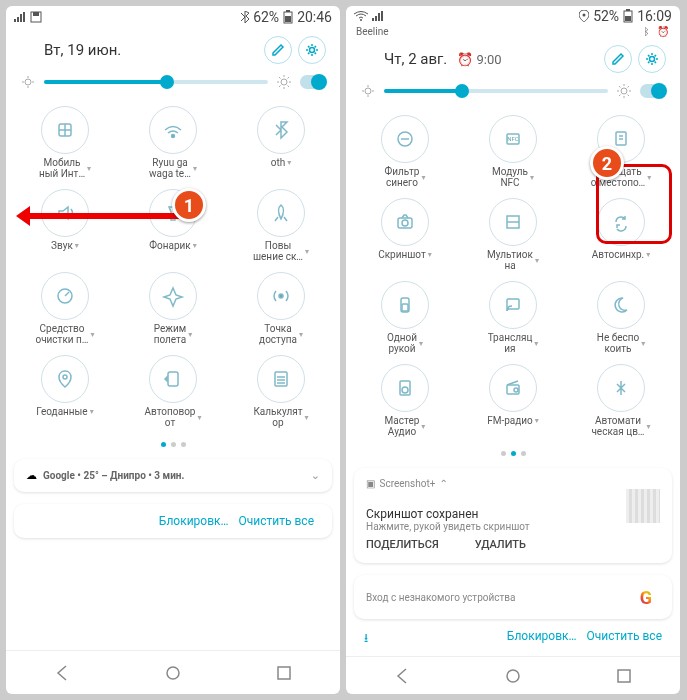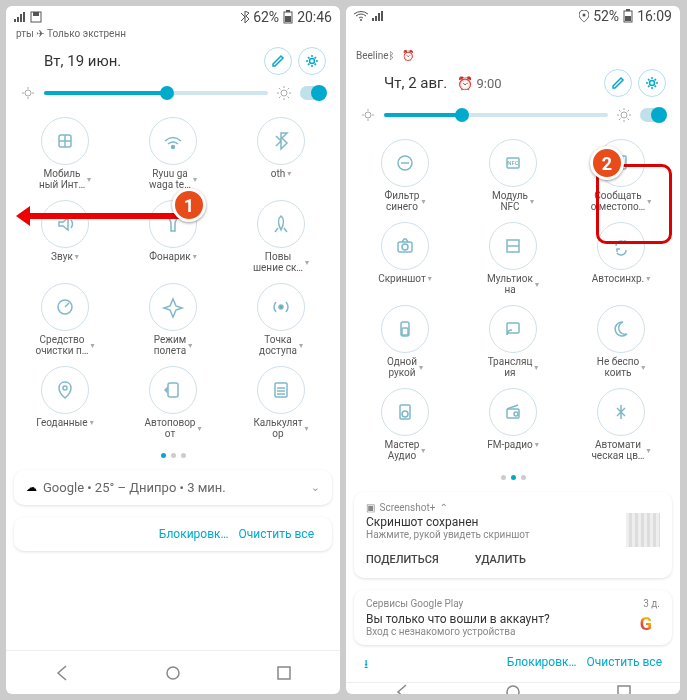--- a/index.html
+++ b/index.html
@@ -20,21 +20,21 @@
   .auto-toggle { width:26px; height:14px; background:#c0e0ea; border-radius:7px; position:relative;}
   .auto-toggle::after{content:""; position:absolute; width:16px; height:16px; background:#00aacc; border-radius:50%; right:-1px; top:-1px;}
   .grid { display:grid; grid-template-columns: repeat(3,1fr); padding: 4px 6px; gap:2px;}
   .tile { display:flex; flex-direction:column; align-items:center; gap:3px; padding:4px 0;}
   .tile-icon { width:48px; height:48px; border:1.2px solid #d0e0e8; border-radius:24px; display:flex; align-items:center; justify-content:center;}
   .tile-label { font-size:10px; color:#555; text-align:center; line-height:11px; max-width:68px; white-space:pre-line; display:flex; align-items:center;}
   .pager { display:flex; justify-content:center; gap:5px; padding:6px;}
   .dot{width:5px;height:5px;border-radius:50%;background:#ccc;}
   .dot.active{background:#00aacc;}
   .notif { margin: 6px 8px; background:#fff; border-radius:10px; box-shadow:0 1px 3px rgba(0,0,0,.12); padding:10px 12px; font-size:11px;}
-  .notif-title{font-size:12px; color:#333; margin-top:2px;}
+  .notif-title{font-size:12px; color:#333; margin-top:18px;}
   .notif-sub{font-size:10px; color:#888;}
   .actions { display:flex; justify-content:flex-end; gap:10px; padding:10px 18px; font-size:12px; color:#00aacc;}
   .nav-bar { margin-top:auto; height:44px; display:flex; align-items:center; justify-content:space-around; border-top:1px solid #eee;}
   svg { display:block; }
   .marker { position:absolute; width:34px; height:34px; background:#e84c1a; border:3px solid #fff; border-radius:50%; display:flex; align-items:center; justify-content:center; font-size:18px; font-weight:700; color:#fff; z-index:20; box-shadow:0 1px 3px rgba(0,0,0,.4);}
   .arrow-left{ position:absolute; height:6px; background:#e00; z-index:15;}
   .arrow-left::before{content:""; position:absolute; left:-14px; top:-7px; border:10px solid transparent; border-right:14px solid #e00;}
   .hl-box{ position:absolute; border:3px solid #d00; border-radius:10px; z-index:10;}
   .bg-grad1{ position:absolute; left:0; right:0; height:220px; background:linear-gradient(135deg,#e5a74f,#7d3c66,#2a4a78); opacity:.9; z-index:-1;}
   .caret{font-size:8px;color:#aaa;margin-left:2px;}
@@ -62,21 +62,20 @@
         </svg>
       <span>62%</span>
       <svg width="10" height="14">
           <rect x="1" y="2" width="8" height="11" fill="none" stroke="#555"></rect>
           <rect x="3" y="0" width="4" height="2" fill="#555"></rect>
           <rect x="2" y="6" width="6" height="6" fill="#555"></rect>
         </svg>
       <span>20:46</span>
     </div>
   </div>
-  <div class="carrier">рты ✈ Только экстренн</div>
   <div class="header-row">
     <span class="date-text">Вт, 19 июн.</span>
     <div class="header-icons">
       <div class="hicon">
           <svg width="14" height="14">
             <path d="M2 10l8-8 2 2-8 8H2z" fill="none" stroke="#00aacc" stroke-width="1.5"></path>
           </svg>
         </div>
       <div class="hicon">
           <svg width="14" height="14">
@@ -220,21 +219,21 @@
   <div class="pager">
       <div class="dot active"></div>
       <div class="dot"></div>
       <div class="dot"></div>
     </div>
 
   <div class="bg-grad1" style="bottom:44px"></div>
   <div class="notif" style="display:flex;align-items:center;justify-content:space-between;">
     <div style="display:flex;align-items:center;gap:6px;">
       <span>☁</span>
-      <span style="color:#666;font-size:13px;">Google • 25° – Днипро • 3 мин.</span>
+      <span style="color:#666;font-size:10px;font-weight:bold;">Google • 25° – Днипро • 3 мин.</span>
     </div>
     <span style="color:#999;">⌄</span>
   </div>
   <div class="notif" style="padding:0;">
     <div class="actions">
       <span>Блокировк…</span>
       <span>Очистить все</span>
     </div>
   </div>
 
@@ -272,21 +271,21 @@
         </svg>
       <span>52%</span>
       <svg width="10" height="14">
           <rect x="1" y="2" width="8" height="11" fill="none" stroke="#555"></rect>
           <rect x="3" y="0" width="4" height="2" fill="#555"></rect>
           <rect x="2" y="7" width="6" height="5" fill="#555"></rect>
         </svg>
       <span>16:09</span>
     </div>
   </div>
-  <div class="carrier" style="display:flex;align-items:center;margin-top:24px;">
+  <div class="carrier" style="display:flex;justify-content:space-between;align-items:center;">
     <span>Beeline</span>
     <span style="display:flex;gap:8px;color:#555;">
       <span>ᛒ</span>
       <span>⏰</span>
     </span>
   </div>
   <div class="header-row">
     <div style="display:flex;align-items:center;gap:10px;">
       <span class="date-text">Чт, 2 авг.</span>
       <span class="alarm-time">⏰<span>9:00</span></span>
@@ -459,27 +458,22 @@
         <div class="notif-sub">Нажмите, рукой увидеть скриншот</div>
       </div>
       <div style="width:34px;height:34px;background:repeating-linear-gradient(90deg,#eee,#eee 3px,#ddd 3px,#ddd 6px);"></div>
     </div>
     <div class="chips">
       <span>ПОДЕЛИТЬСЯ</span>
       <span>УДАЛИТЬ</span>
     </div>
   </div>
   <div class="notif" style="padding:8px 12px;">
-    <div class="notif-hdr" style="justify-content:space-between;">
-        <span>Сервисы Google Play</span>
-        <span>3 д.</span>
-      </div>
     <div style="display:flex;justify-content:space-between;align-items:center;">
       <div>
-        <div class="notif-title">Вы только что вошли в аккаунт?</div>
         <div class="notif-sub">Вход с незнакомого устройства</div>
       </div>
       <div class="google-g">
           <span style="background:linear-gradient(45deg,#4285F4,#EA4335,#FBBC05,#34A853);-webkit-background-clip:text;color:transparent;">G</span>
         </div>
     </div>
   </div>
   <div class="actions" style="padding:4px 18px 6px;">
     <span style="margin-right:auto;color:#00aacc;">⭳</span>
     <span>Блокировк…</span>

